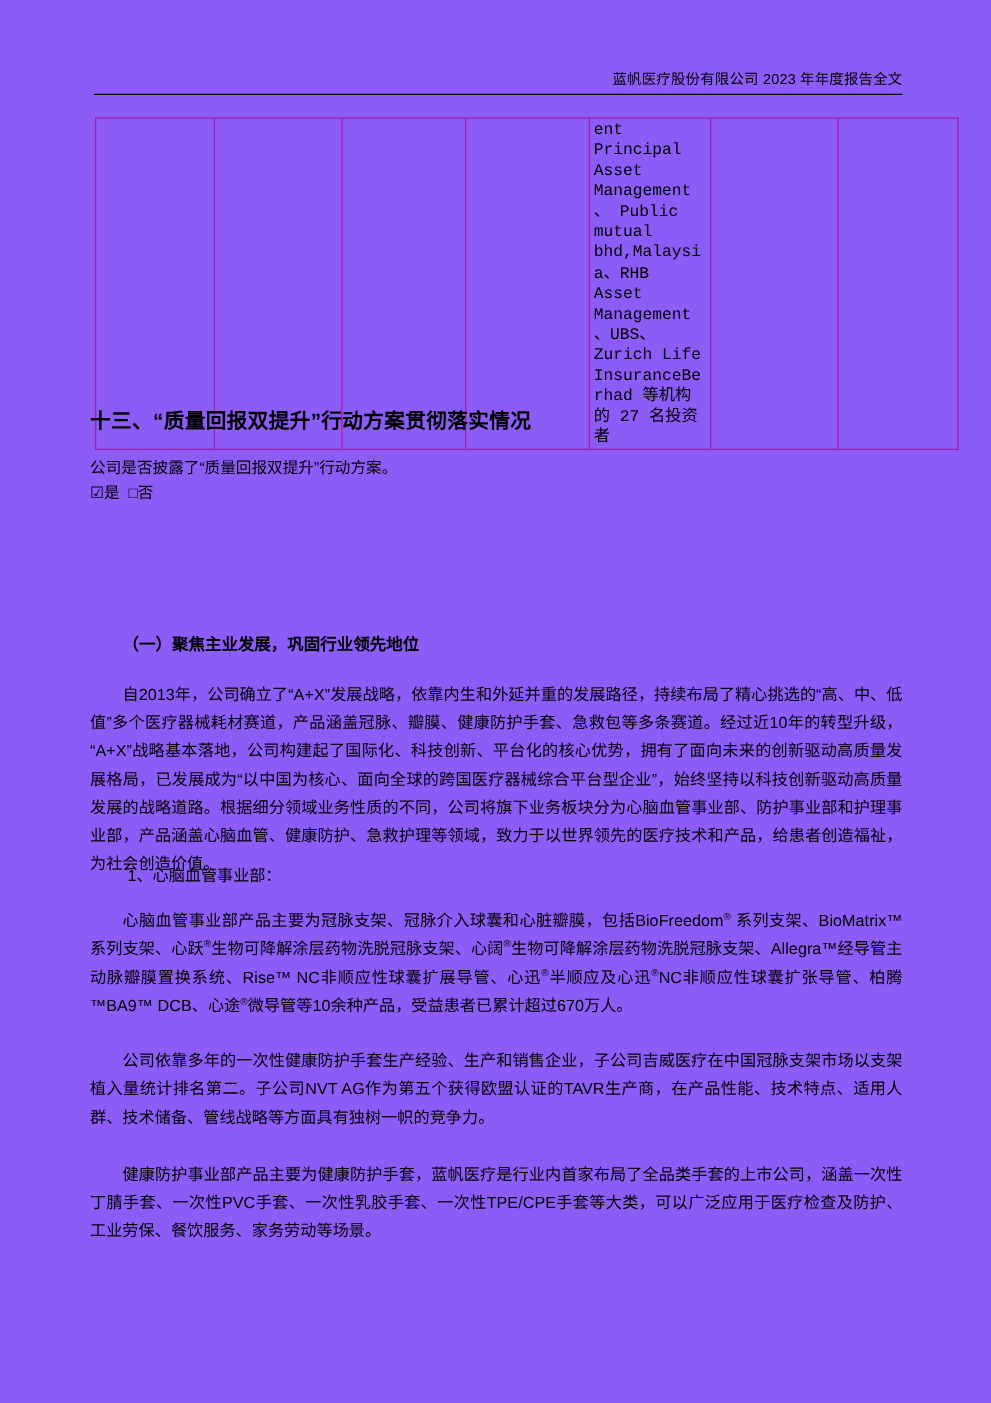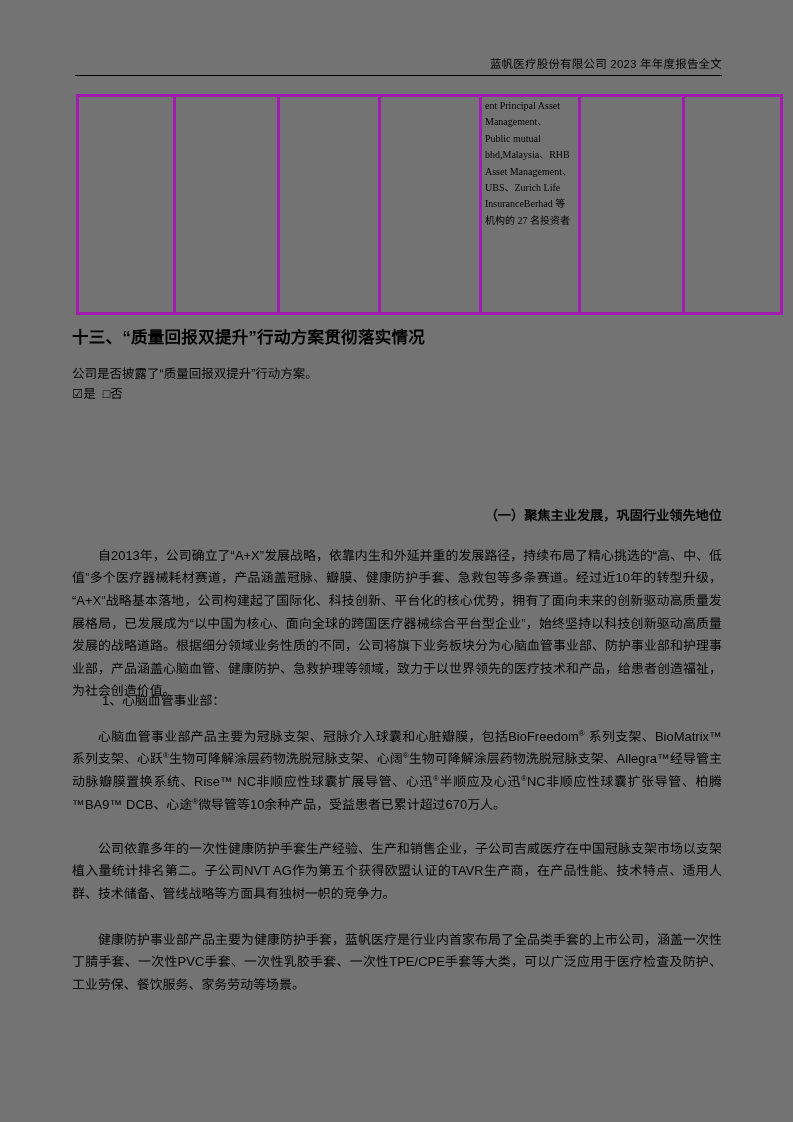--- a/index.html
+++ b/index.html
@@ -15,21 +15,21 @@
     font-family: "Liberation Serif", "DejaVu Serif", serif;
     color: #000000;
     overflow: hidden;
   }
 
   .page {
     position: absolute;
     left: 0; top: 0;
     width: 793px;
     height: 1122px;
-    background: #737373;
+    background: #8b5cf6;
   }
 
   
   .page-header {
     position: absolute;
     left: 75px;
     top: 56px;
     width: 647px;
     text-align: right;
     font-family: "Liberation Sans", "DejaVu Sans", sans-serif;
@@ -48,25 +48,25 @@
     left: 76px;
     top: 94px;
     width: 643px;
   }
   table.cont-table {
     border-collapse: collapse;
     width: 643px;
     table-layout: fixed;
   }
   table.cont-table td {
-    border: 3px solid #a21caf;
+    border: 1px solid #a21caf;
     vertical-align: top;
     padding: 1px 3px 0 3px;
-    font-family: Liberation Serif, serif;
-    font-size: 10px;
+    font-family: Liberation Mono, monospace;
+    font-size: 13px;
     line-height: 16.4px;
     height: 214px;
     word-break: break-word;
   }
   td.c1 { width: 88px; }
   td.c2 { width: 95px; }
   td.c3 { width: 92px; }
   td.c4 { width: 92px; }
   td.c5 { width: 90px; }
   td.c6 { width: 95px; }
@@ -140,21 +140,21 @@
     width: 650px;
     font-family: "Liberation Sans", "DejaVu Sans", sans-serif;
     font-size: 12.9px;
     line-height: 22.6px;
     text-indent: 30px;
     white-space: nowrap;
   }
 
   
   #p-intro        { top: 412px; }
-  #h-one          { top: 505px; text-align: right; }
+  #h-one          { top: 505px; }
   #p-strategy     { top: 532px; }
   #l-cardio       { top: 690px; }
   #p-cardio       { top: 713px; }
   #p-subsidiary   { top: 825px; }
   #l-protect      { top: 893px; }
   #p-protect      { top: 916px; }
   #p-protect2     { top: 985px; }
 
   sup.tm {
     font-size: 8px;

